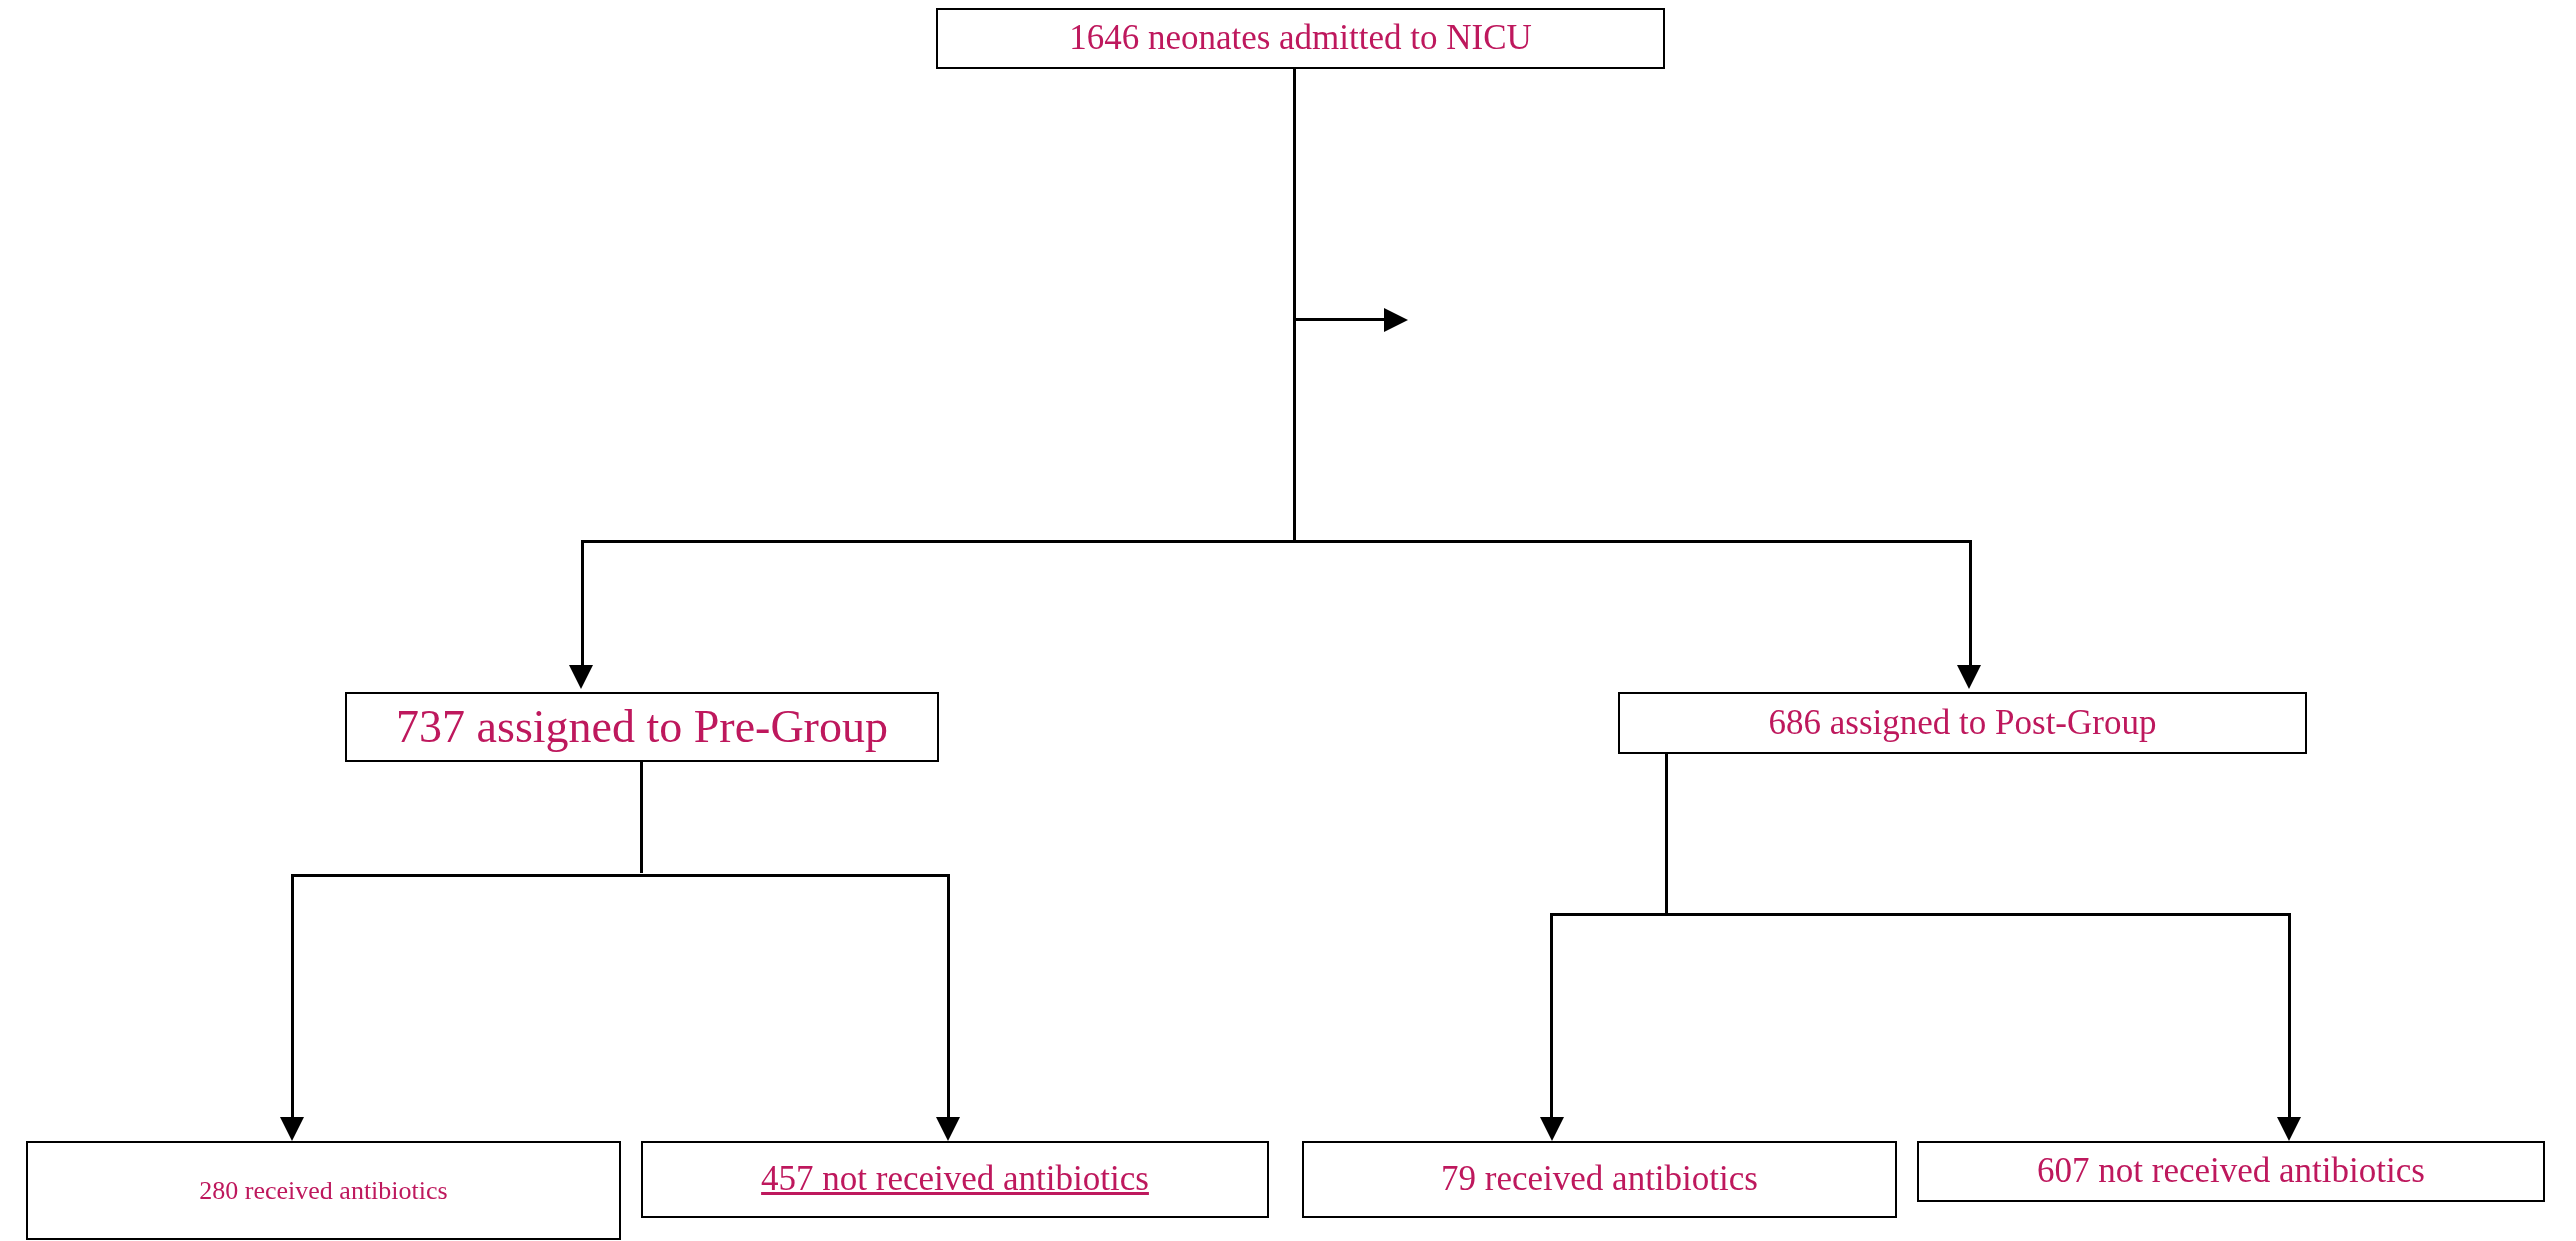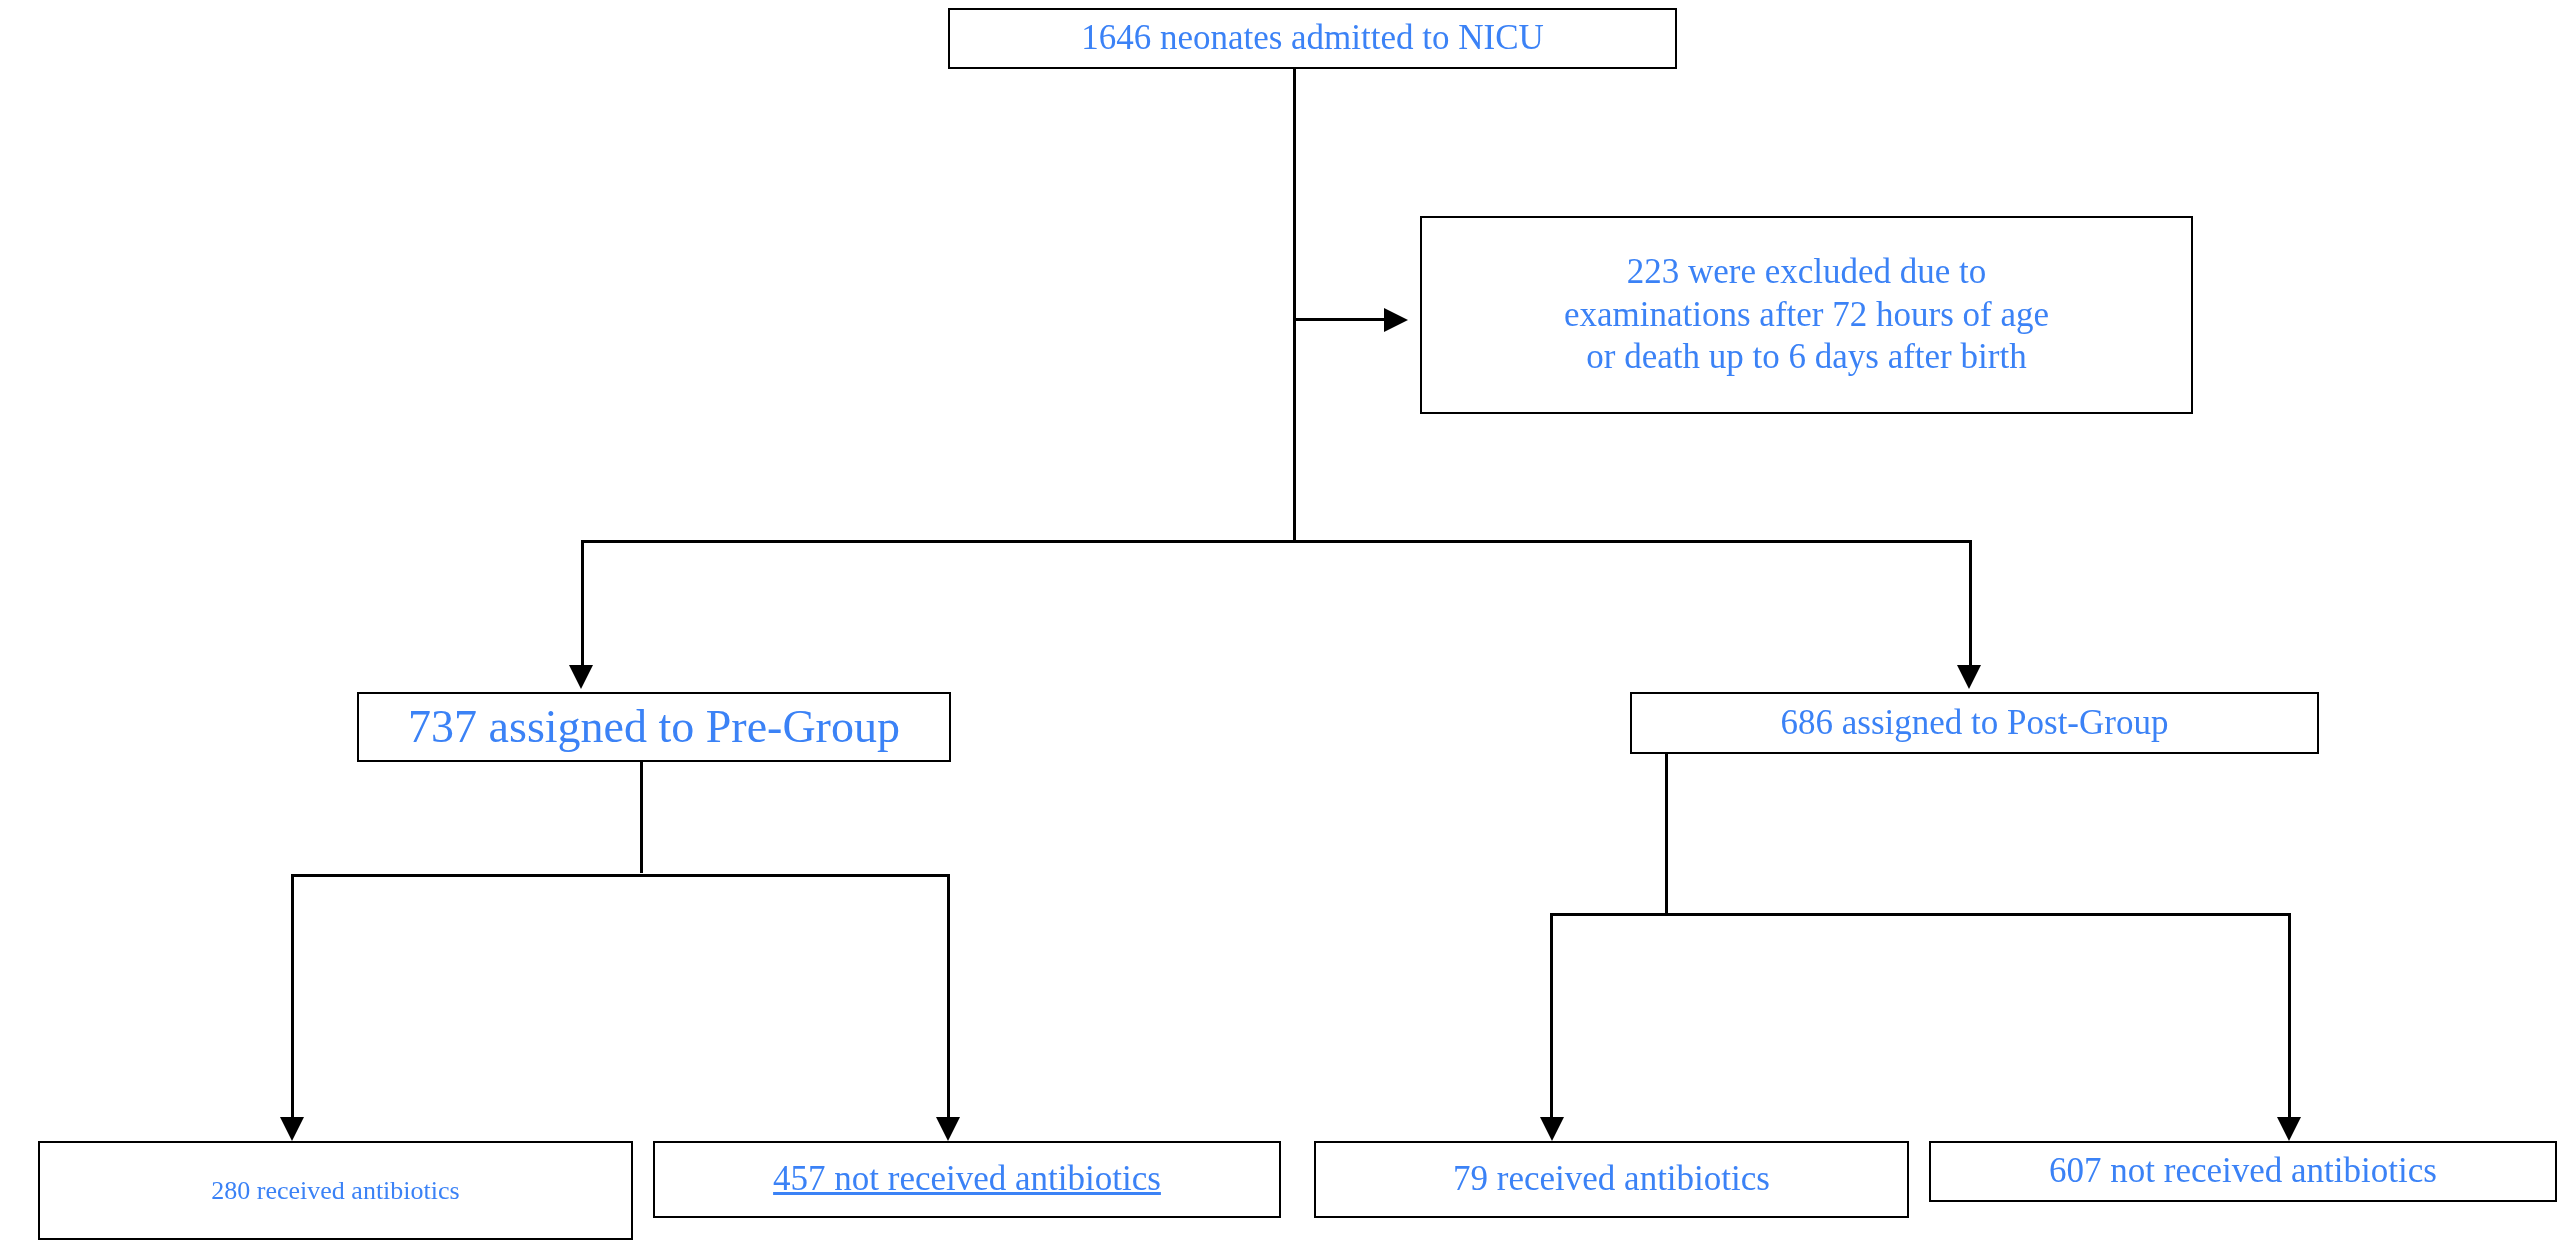--- a/index.html
+++ b/index.html
@@ -16,24 +16,23 @@
     overflow: hidden;
   }
   .node {
     position: absolute;
     box-sizing: border-box;
     border: 2.3px solid #000000;
     background: #ffffff;
     display: flex;
     align-items: center;
     justify-content: center;
-    color: #3b82f6;
+    color: #be185d;
     line-height: 1.22;
     text-align: center;
-    margin-left: 12px;
   }
   .node .lines {
     width: 100%;
     padding: 0 8px;
     box-sizing: border-box;
   }
   .node .ln {
     display: block;
     white-space: nowrap;
   }
@@ -130,27 +129,20 @@
   <div class="vline" id="split3-right"></div>
   <div class="arrow-down" id="arrow-b3"></div>
   <div class="arrow-down" id="arrow-b4"></div>
 
   <div class="node" id="node-top">
     <div class="lines">
       <span class="ln">1646 neonates admitted to NICU</span>
     </div>
   </div>
 
-  <div class="node" id="node-excluded">
-    <div class="lines">
-      <span class="ln">223 were excluded due to</span>
-      <span class="ln">examinations after 72 hours of age</span>
-      <span class="ln">or death up to 6 days after birth</span>
-    </div>
-  </div>
 
   <div class="node" id="node-pre">
     <div class="lines">
       <span class="ln">737 assigned to Pre-Group</span>
     </div>
   </div>
 
   <div class="node" id="node-post">
     <div class="lines">
       <span class="ln">686 assigned to Post-Group</span>

